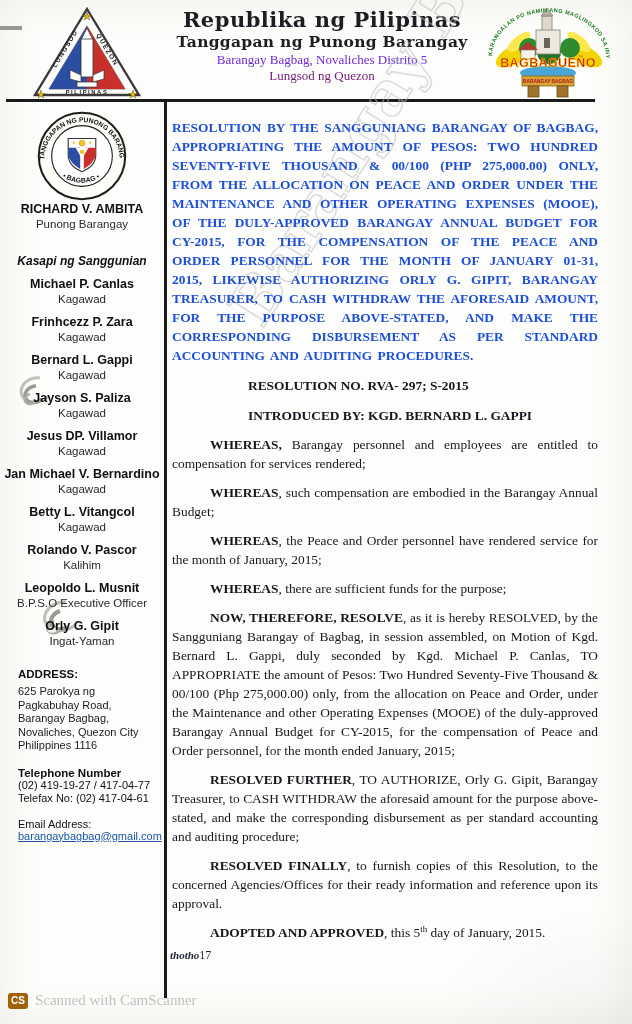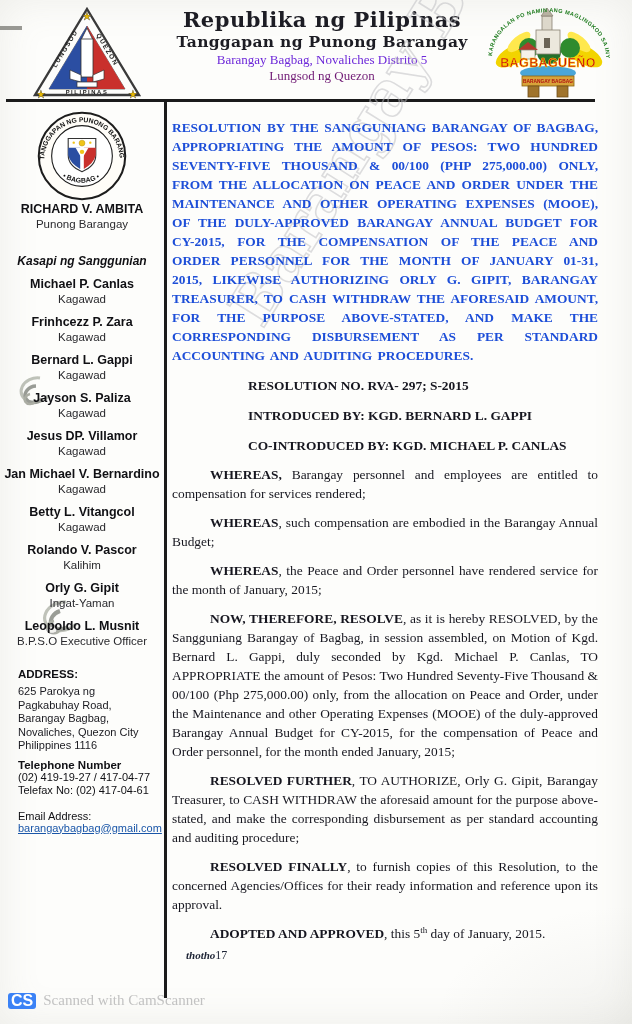--- a/index.html
+++ b/index.html
@@ -31,21 +31,21 @@
     font-family:"Liberation Sans",sans-serif;color:#101014;z-index:3;
   }
   .sb-seal{margin:4px auto 0;display:block;}
   .sb-name{font-weight:bold;font-size:12.5px;line-height:15px;}
   .sb-role{font-size:11.5px;line-height:14px;color:#2a2a2e;}
   .sb-section{font-weight:bold;font-style:italic;font-size:12px;margin-top:23px;}
   .member{margin-top:9px;}
   .addr-block{margin-top:20px;text-align:left;padding:0 6px 0 14px;}
   .addr-label{font-weight:bold;font-size:11.5px;margin-bottom:5px;}
   .addr-text{font-size:11px;line-height:13.5px;color:#1a1a20;}
-  .tel-label{font-weight:bold;font-size:11.5px;margin-top:6px;}
+  .tel-label{font-weight:bold;font-size:11.5px;margin-top:14px;}
   .tel-line{font-size:11px;line-height:13px;}
   .email-label{font-size:11px;margin-top:13px;}
   .email-link{font-size:11px;color:#1a56a8;text-decoration:underline;}
   
   .content{
     position:absolute;left:172px;top:118px;width:426px;z-index:3;
     font-size:13.4px;line-height:19px;color:#16161f;
   }
   .doc-title{
     margin:0;font-weight:bold;text-align:justify;word-spacing:2.2px;color:#1d4ed8;
@@ -57,26 +57,26 @@
   sup{font-size:9px;line-height:0;}
   
   .watermark{
     position:absolute;left:215px;top:300px;width:520px;z-index:2;
     transform:rotate(-58deg);transform-origin:left top;
     font-family:"DejaVu Serif",serif;font-weight:bold;font-size:60px;
     color:transparent;-webkit-text-stroke:1.6px #bcbcc0;opacity:.5;
     pointer-events:none;white-space:nowrap;
   }
   .swirl{position:absolute;z-index:1;opacity:.55;}
-  .footer-mark{position:absolute;left:170px;top:948px;z-index:3;color:#1d2435;font-size:12px;margin-left:16px;}
+  .footer-mark{position:absolute;left:170px;top:948px;z-index:3;color:#1d2435;font-size:12px;}
   .footer-mark i{font-family:"Liberation Serif",serif;font-weight:bold;font-style:italic;font-size:11px;}
   .scanbar{position:absolute;left:8px;top:992px;display:flex;align-items:center;gap:7px;z-index:4;}
   .cs-badge{
-    display:inline-block;background:#3b82f6;color:#fff;font-family:"Liberation Sans",sans-serif;
-    font-weight:bold;font-size:16px;line-height:16px;padding:0 3px;border-radius:3px;
+    display:inline-block;background:#a16207;color:#fff;font-family:"Liberation Sans",sans-serif;
+    font-weight:bold;font-size:10px;line-height:16px;padding:0 3px;border-radius:3px;
   }
   .scan-text{font-family:Liberation Serif, serif;font-size:15px;color:#c2c2c2;}
   .corner-shade{position:absolute;right:0;bottom:0;width:200px;height:120px;
     background:radial-gradient(ellipse at bottom right, rgba(150,150,140,0.10), rgba(0,0,0,0) 70%);}
   svg text{font-family:"Liberation Sans",sans-serif;}
 </style>
 </head>
 <body>
 
 <div class="page">
@@ -198,49 +198,49 @@
     </div>
     <div class="member">
       <div class="sb-name">Betty L. Vitangcol</div>
       <div class="sb-role">Kagawad</div>
     </div>
     <div class="member">
       <div class="sb-name">Rolando V. Pascor</div>
       <div class="sb-role">Kalihim</div>
     </div>
     <div class="member">
+      <div class="sb-name">Leopoldo L. Musnit</div>
+      <div class="sb-role">B.P.S.O Executive Officer</div>
+    </div>
+    <div class="member">
       <div class="sb-name">Orly G. Gipit</div>
       <div class="sb-role">Ingat-Yaman</div>
-    </div>
-    <div class="member">
-      <div class="sb-name">Leopoldo L. Musnit</div>
-      <div class="sb-role">B.P.S.O Executive Officer</div>
     </div>
 
     <div class="addr-block">
       <div class="addr-label">ADDRESS:</div>
       <div class="addr-text">625 Parokya ng Pagkabuhay Road, Barangay Bagbag, Novaliches, Quezon City Philippines 1116</div>
       <div class="tel-label">Telephone Number</div>
       <div class="tel-line">(02) 419-19-27 / 417-04-77</div>
       <div class="tel-line">Telefax No: (02) 417-04-61</div>
       <div class="email-label">Email Address:</div>
       <div class="email-link">barangaybagbag@gmail.com</div>
     </div>
   </aside>
 
   <main class="content">
     <p class="doc-title">RESOLUTION BY THE SANGGUNIANG BARANGAY OF BAGBAG, APPROPRIATING THE AMOUNT OF PESOS: TWO HUNDRED SEVENTY-FIVE THOUSAND &amp; 00/100 (PHP 275,000.00) ONLY, FROM THE ALLOCATION ON PEACE AND ORDER UNDER THE MAINTENANCE AND OTHER OPERATING EXPENSES (MOOE), OF THE DULY-APPROVED BARANGAY ANNUAL BUDGET FOR CY-2015, FOR THE COMPENSATION OF THE PEACE AND ORDER PERSONNEL FOR THE MONTH OF JANUARY 01-31, 2015, LIKEWISE AUTHORIZING ORLY G. GIPIT, BARANGAY TREASURER, TO CASH WITHDRAW THE AFORESAID AMOUNT, FOR THE PURPOSE ABOVE-STATED, AND MAKE THE CORRESPONDING DISBURSEMENT AS PER STANDARD ACCOUNTING AND AUDITING PROCEDURES.</p>
 
     <p class="h-line">RESOLUTION NO. RVA- 297; S-2015</p>
     <p class="h-line">INTRODUCED BY: KGD. BERNARD L. GAPPI</p>
-    <p class="h-line">CO-INTRODUCED BY: KGD. MICHAEL P. CANLAS</p>
 
     <p class="para"><b>WHEREAS,</b><span> Barangay personnel and employees are entitled to compensation for services rendered;</span></p>
     <p class="para"><b>WHEREAS</b><span>, such compensation are embodied in the Barangay Annual Budget;</span></p>
     <p class="para"><b>WHEREAS</b><span>, the Peace and Order personnel have rendered service for the month of January, 2015;</span></p>
+    <p class="para"><b>WHEREAS</b><span>, there are sufficient funds for the purpose;</span></p>
     <p class="para"><b>NOW, THEREFORE, RESOLVE</b><span>, as it is hereby RESOLVED, by the Sangguniang Barangay of Bagbag, in session assembled, on Motion of Kgd. Bernard L. Gappi, duly seconded by Kgd. Michael P. Canlas, TO APPROPRIATE the amount of Pesos: Two Hundred Seventy-Five Thousand &amp; 00/100 (Php 275,000.00) only, from the allocation on Peace and Order, under the Maintenance and other Operating Expenses (MOOE) of the duly-approved Barangay Annual Budget for CY-2015, for the compensation of Peace and Order personnel, for the month ended January, 2015;</span></p>
     <p class="para"><b>RESOLVED FURTHER</b><span>, TO AUTHORIZE, Orly G. Gipit, Barangay Treasurer, to CASH WITHDRAW the aforesaid amount for the purpose above-stated, and make the corresponding disbursement as per standard accounting and auditing procedure;</span></p>
     <p class="para"><b>RESOLVED FINALLY</b><span>, to furnish copies of this Resolution, to the concerned Agencies/Offices for their ready information and reference upon its approval.</span></p>
 
     <p class="para"><b>ADOPTED AND APPROVED</b><span>, this 5</span><sup>th</sup><span> day of January, 2015.</span></p>
   </main>
 
   <div class="watermark">Barangay Bagbag</div>
 
   <svg class="swirl" style="left:0px;top:370px;" width="62" height="52" viewBox="0 0 62 52">

